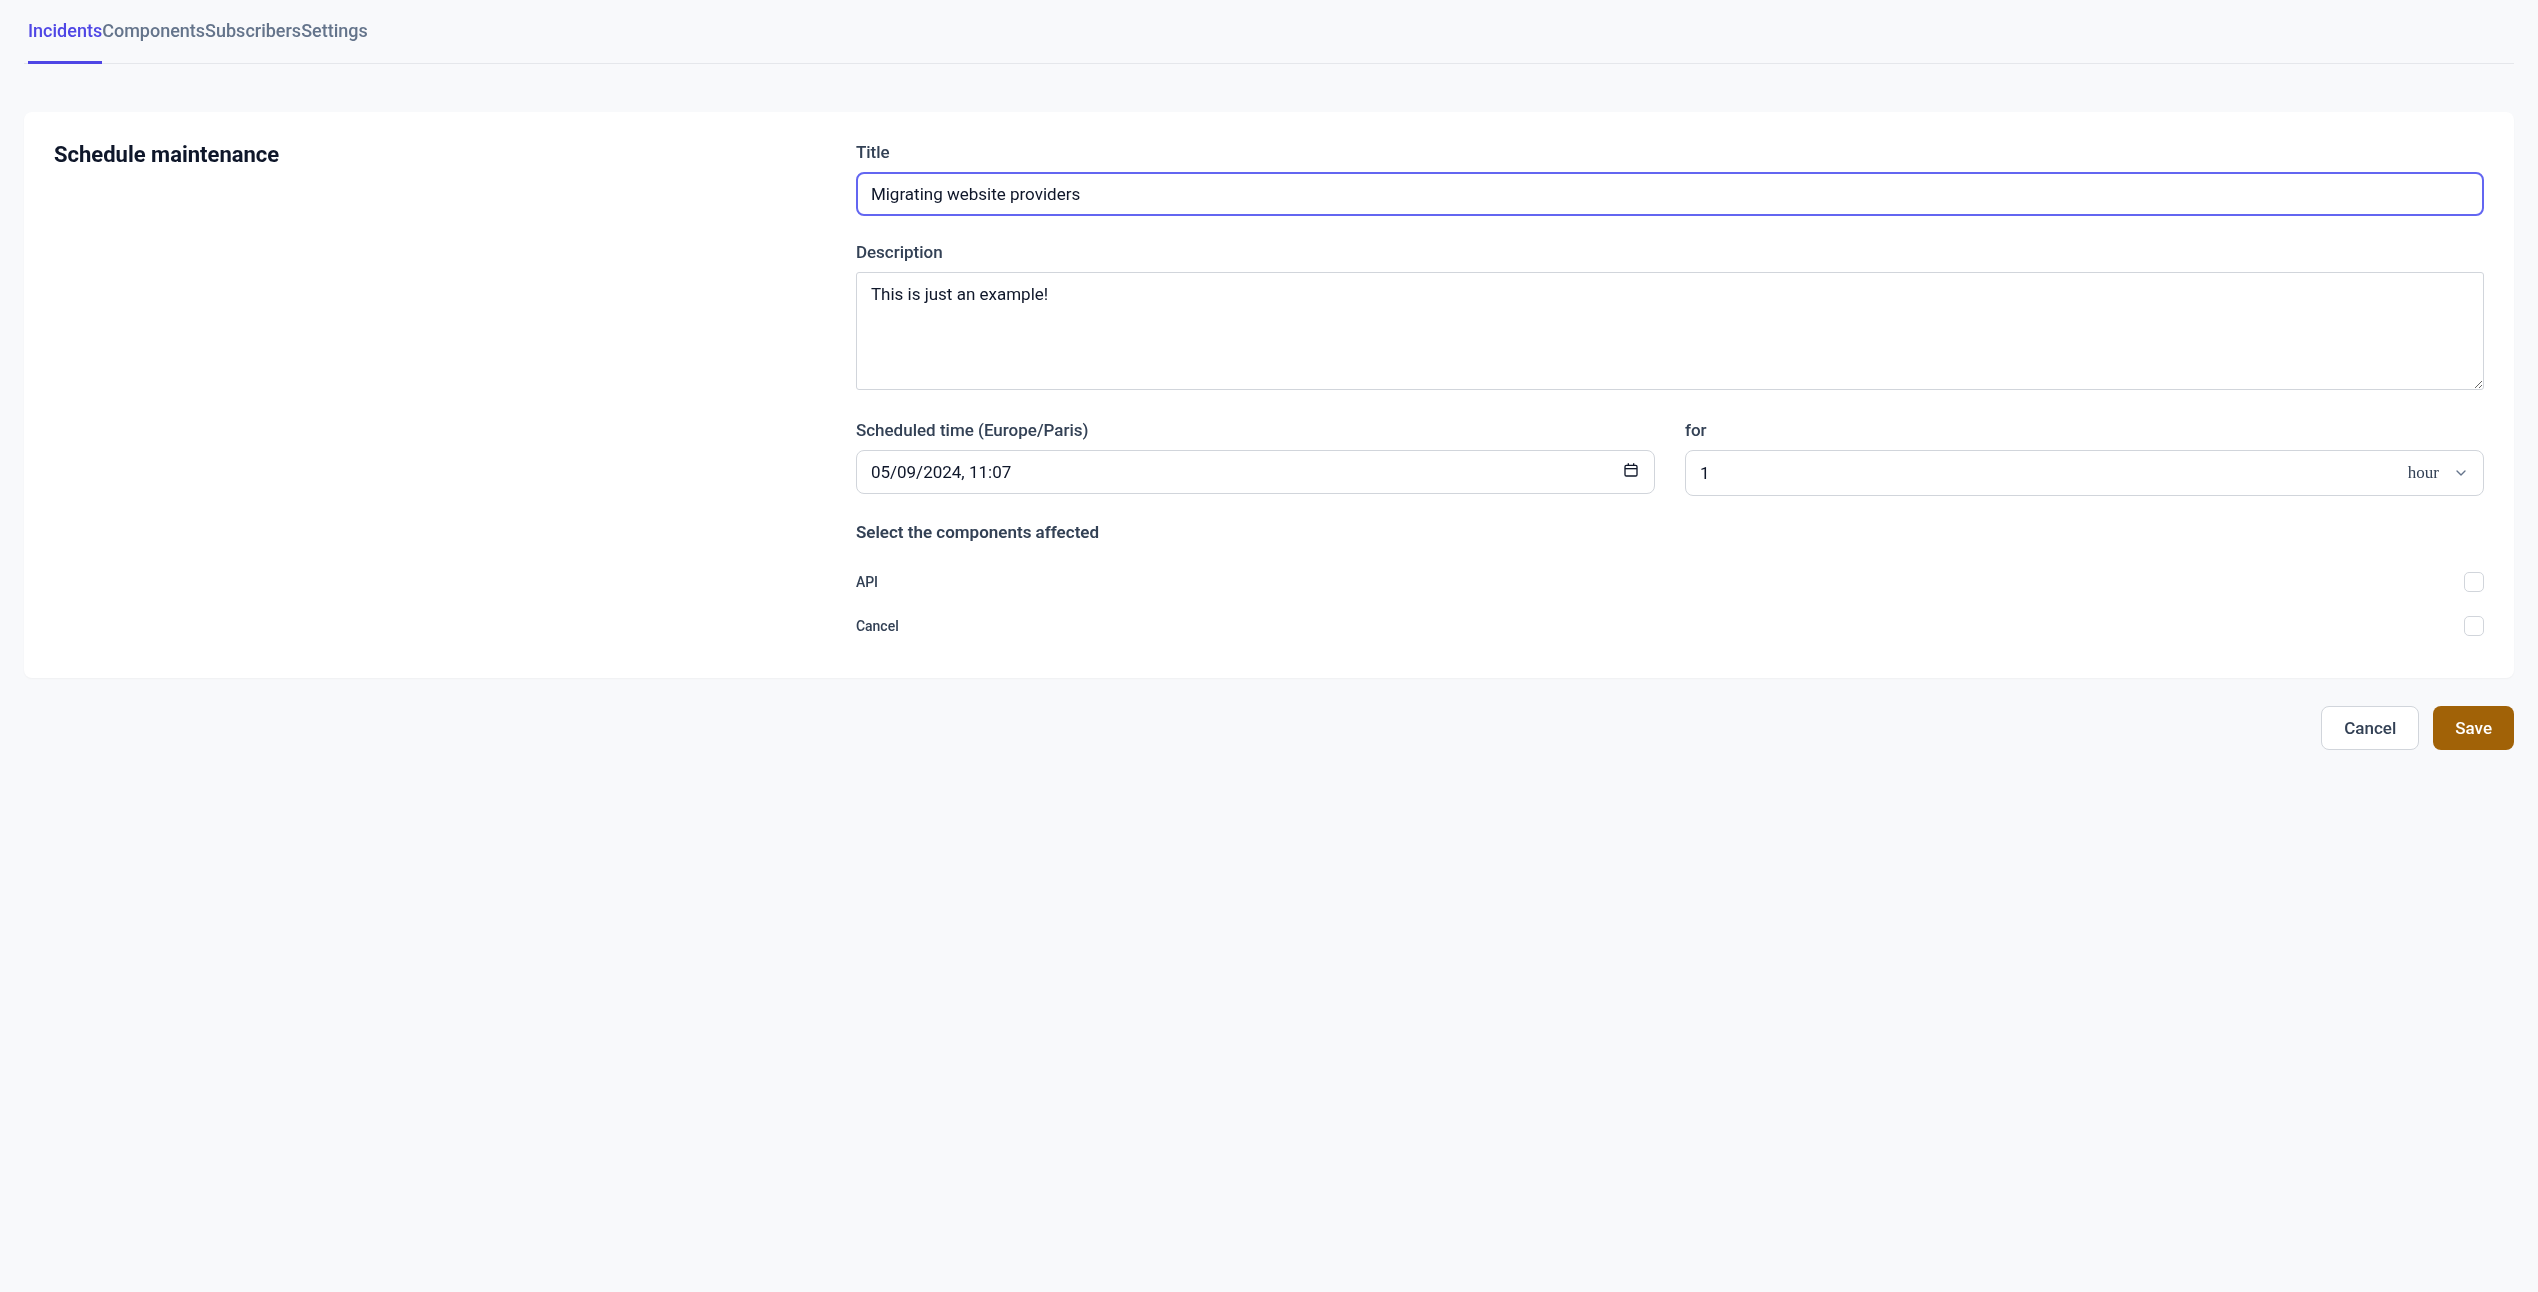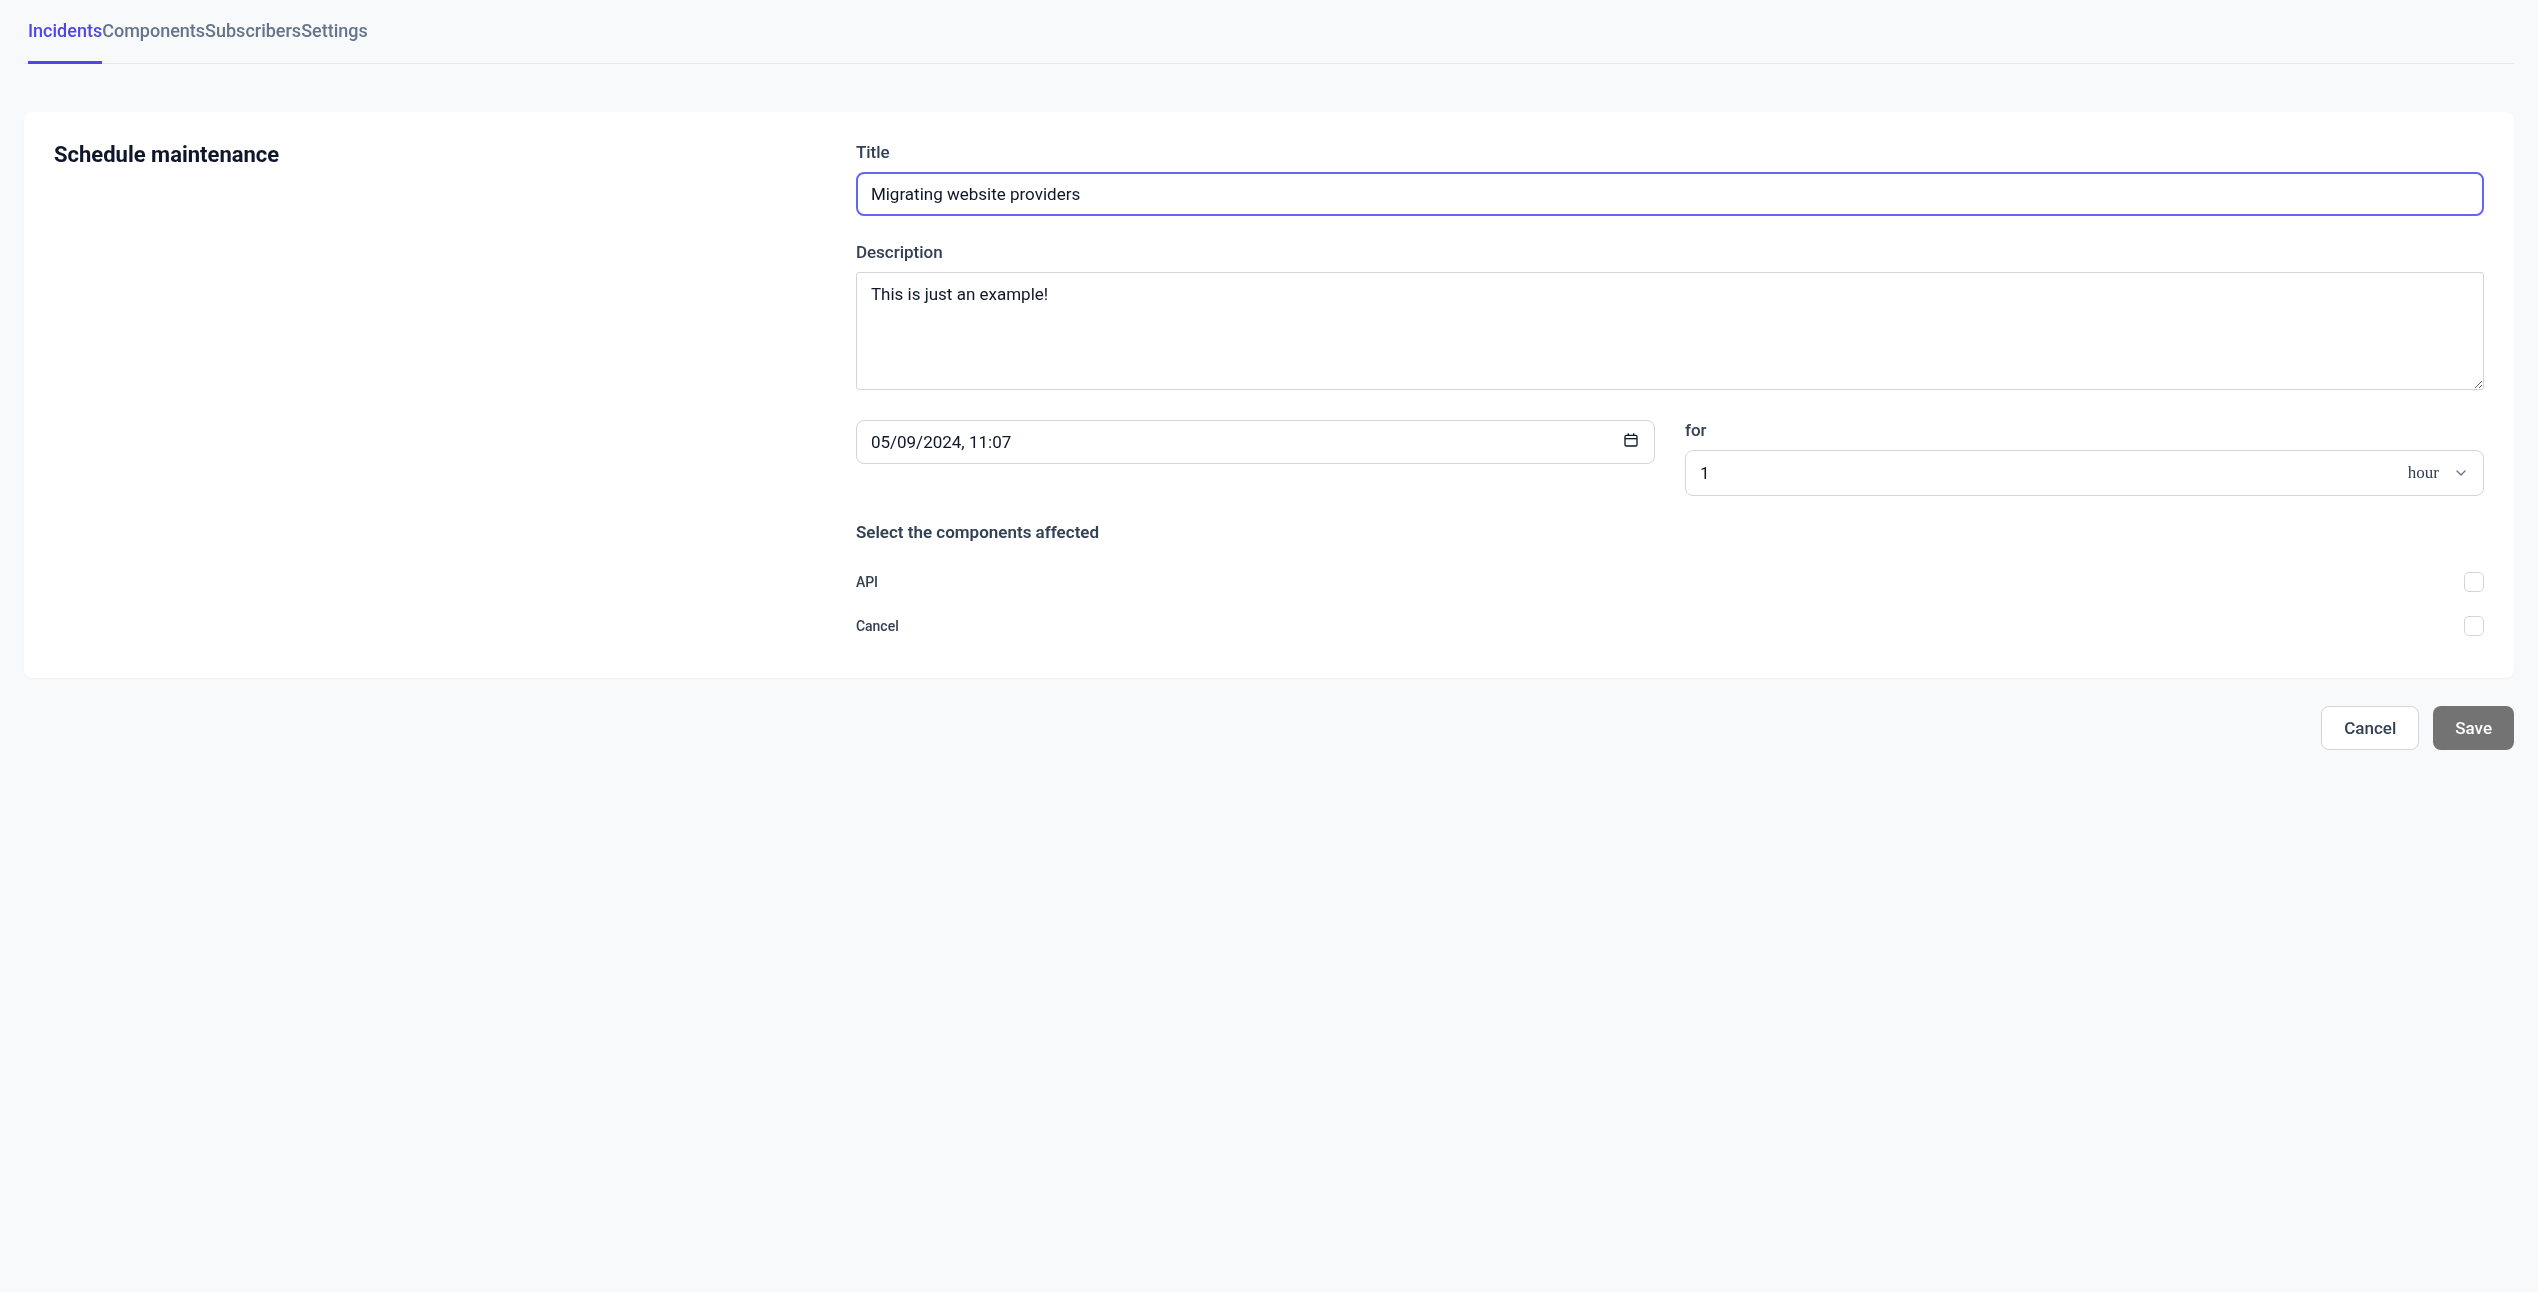--- a/index.html
+++ b/index.html
@@ -178,21 +178,21 @@
       cursor: pointer;
       border: none;
       font-family: inherit;
     }
     .btn-secondary {
       background: #fff;
       color: #334155;
       border: 1px solid #d1d5db;
     }
     .btn-primary {
-      background: #737373;
+      background: #a16207;
       color: #fff;
     }
     .chevron-icon svg {
       display: block;
     }
   </style>
 </head>
 <body>
 
 <div class="container">
@@ -213,20 +213,21 @@
         <input type="text" class="form-input focused" value="Migrating website providers" style="">
       </div>
 
       <div class="form-group">
         <label class="form-label">Description</label>
         <textarea class="form-textarea" style="">This is just an example!</textarea>
       </div>
 
       <div class="form-group row-time">
         <div class="col-time">
+          <label class="form-label">Scheduled time (Europe/Paris)</label>
           <div class="datetime-wrapper">
             <input type="text" class="datetime-input" value="05/09/2024, 11:07" style="">
             <span class="calendar-icon">
               <svg width="16" height="16" viewBox="0 0 24 24" fill="none" stroke="#0f172a" stroke-width="2">
                 <rect x="3" y="5" width="18" height="16" rx="2"></rect>
                 <line x1="3" y1="10" x2="21" y2="10"></line>
                 <line x1="8" y1="2" x2="8" y2="6"></line>
                 <line x1="16" y1="2" x2="16" y2="6"></line>
               </svg>
             </span>

